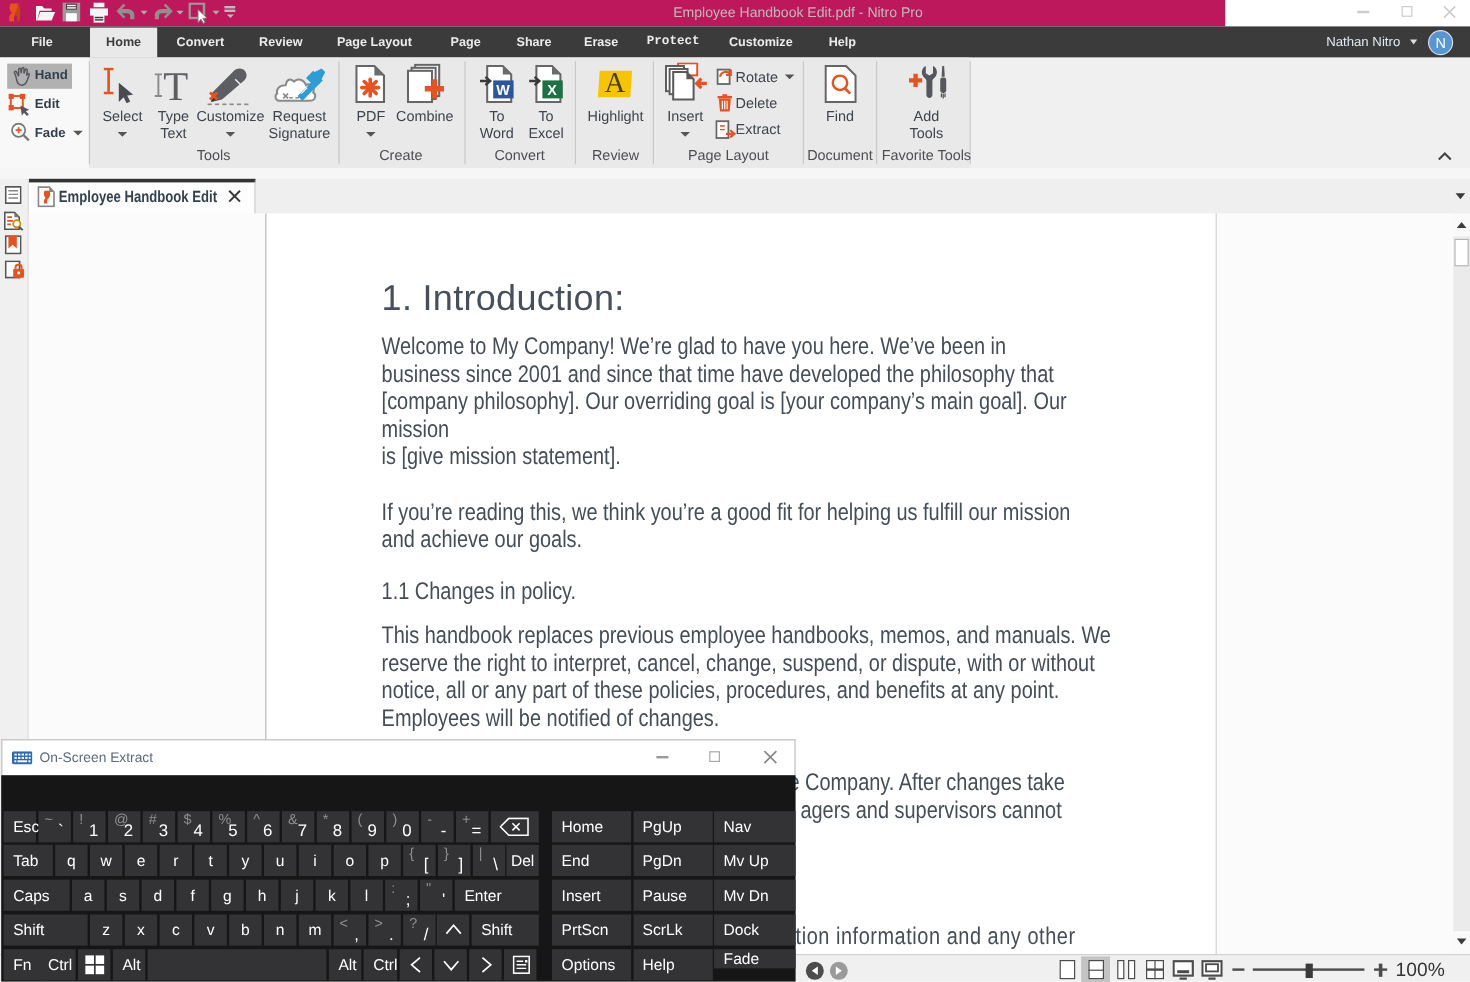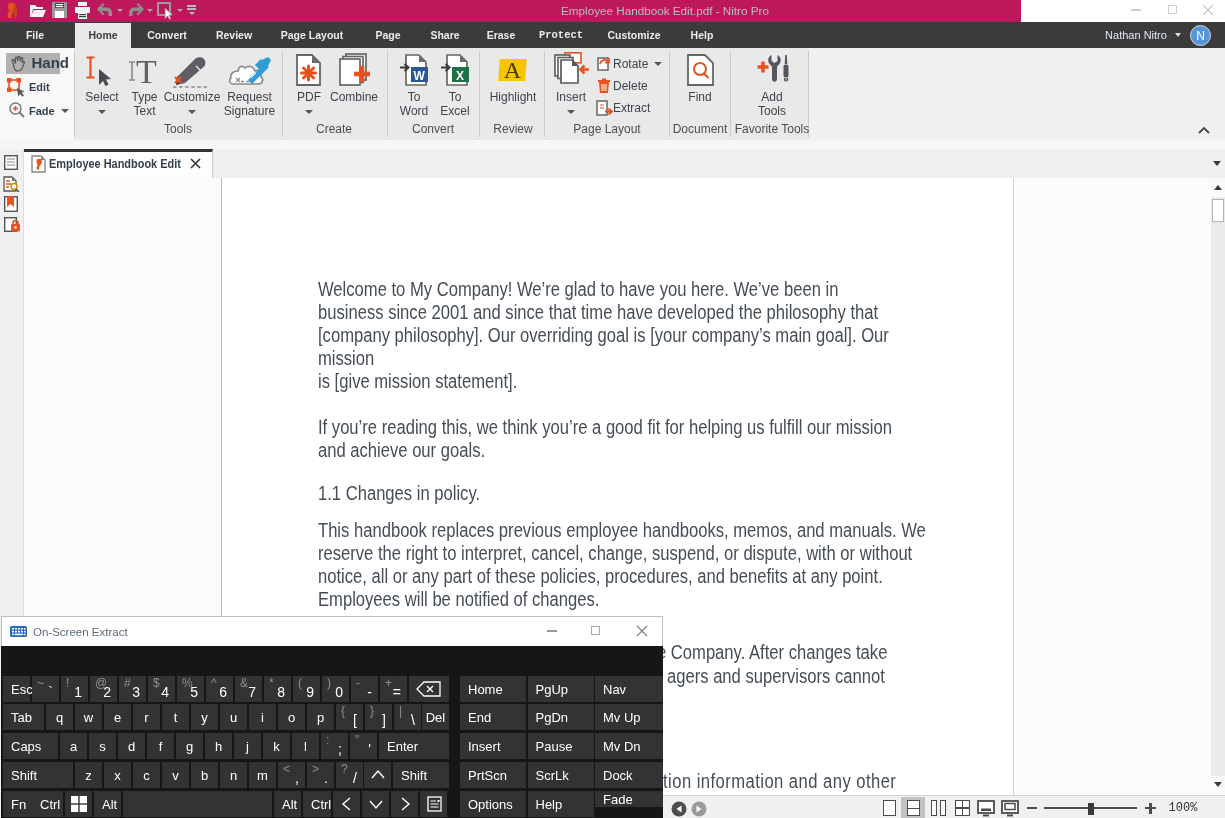--- a/index.html
+++ b/index.html
@@ -106,21 +106,21 @@
   <div class="gsep" style="left:479px;"></div>
   <div class="gsep" style="left:544px;"></div>
   <div class="gsep" style="left:669px;"></div>
   <div class="gsep" style="left:730px;"></div>
   <div class="gsep" style="left:808px;"></div>
 
   <div class="abs" style="left:6px; top:5px; width:54px; height:21px; background:#b1b1b1;"></div>
   <svg class="abs" style="left:10px; top:7px;" width="16" height="17" viewBox="0 0 16 17">
     <path d="M3 8 C2 6 1.5 5 2.5 4.5 C3.5 4 4 5 4.5 6.5 L5.5 8.5 L5.5 3 C5.5 1.5 7 1.5 7.2 3 L7.6 6 L8.3 2.2 C8.6 0.8 10 1 10 2.4 L10 6.2 L11 3.4 C11.5 2 12.8 2.4 12.7 3.8 L12.2 8 L12.8 7 C13.6 5.8 14.8 6.4 14.3 7.8 C13.6 9.8 13 11.5 12.2 13 C11.2 15 10 16 8 16 C6 16 5 15 4.3 13.2 Z" fill="none" stroke="#55565e" stroke-width="1.2"></path>
   </svg>
-  <div class="abs" style="left:29px; top:4px; width:40px; height:22px; line-height:22px; font-size:15px; font-weight:bold; color:#333f4d;text-align:right;">Hand</div>
+  <div class="abs" style="left:29px; top:4px; width:40px; height:22px; line-height:22px; font-size:11px; font-weight:bold; color:#333f4d;">Hand</div>
   <svg class="abs" style="left:7px; top:30px;" width="19" height="19" viewBox="0 0 19 19">
     <rect x="2" y="2" width="10" height="10" fill="none" stroke="#e8521e" stroke-width="1.6"></rect>
     <rect x="0" y="0" width="4.5" height="4.5" fill="#e8521e"></rect>
     <rect x="9.5" y="0" width="4.5" height="4.5" fill="#e8521e"></rect>
     <rect x="0" y="9.5" width="4.5" height="4.5" fill="#e8521e"></rect>
     <path d="M10 10 L11.2 18.5 L13 16 L15.5 18.7 L17 17.3 L14.5 14.8 L17.3 13.5 Z" fill="#55565e"></path>
   </svg>
   <div class="abs" style="left:29px; top:28px; width:40px; height:22px; line-height:22px; font-size:11px; font-weight:bold; color:#333f4d;">Edit</div>
   <svg class="abs" style="left:9px; top:54px;" width="16" height="16" viewBox="0 0 16 16">
     <circle cx="6.5" cy="6.5" r="5.5" fill="none" stroke="#777" stroke-width="1.4"></circle>
@@ -335,23 +335,24 @@
   <svg class="abs" style="left:1001px; top:4px;" width="18" height="17" viewBox="0 0 18 17">
     <rect x="1" y="1" width="16" height="12" fill="#fff" stroke="#4c4c4c" stroke-width="1.8"></rect>
     <rect x="4" y="3.5" width="10" height="6" fill="none" stroke="#4c4c4c" stroke-width="1.5"></rect>
     <path d="M6 15.5 L12 15.5" stroke="#4c4c4c" stroke-width="2"></path>
   </svg>
   <div class="abs" style="left:1027px; top:11px; width:10px; height:2px; background:#4c4c4c;"></div>
   <div class="abs" style="left:1044px; top:11px; width:93px; height:2px; background:#4c4c4c;"></div>
   <div class="abs" style="left:1088px; top:7px; width:5.5px; height:11.5px; background:#3a3a3a;"></div>
   <div class="abs" style="left:1145px; top:11px; width:11px; height:2.2px; background:#4c4c4c;"></div>
   <div class="abs" style="left:1149.4px; top:6.5px; width:2.2px; height:11px; background:#4c4c4c;"></div>
-  <div class="abs" style="left:1163px; top:2px; width:40px; height:21px; line-height:21px; font-size:12px; color:#333; text-align:center;font-family:Liberation Mono, monospace;">100%</div>
+  <div class="abs" style="left:1163px; top:2px; width:40px; height:21px; line-height:21px; font-size:16px; color:#333; text-align:center;">100%</div>
 </div>
 <div id="doc">
+  <div class="dline" style="top:54px; font-size:30px; line-height:34px; color:#47505a; letter-spacing:0.25px; transform:none;">1. Introduction:</div>
   <div class="dline" style="top:100px;">Welcome to My Company! We’re glad to have you here. We’ve been in</div>
   <div class="dline" style="top:123px;">business since 2001 and since that time have developed the philosophy that</div>
   <div class="dline" style="top:146px;">[company philosophy]. Our overriding goal is [your company’s main goal]. Our</div>
   <div class="dline" style="top:169px;">mission</div>
   <div class="dline" style="top:192px;">is [give mission statement].</div>
   <div class="dline" style="top:238px;">If you’re reading this, we think you’re a good fit for helping us fulfill our mission</div>
   <div class="dline" style="top:261px;">and achieve our goals.</div>
   <div class="dline" style="top:304px;">1.1 Changes in policy.</div>
   <div class="dline" style="top:341px;">This handbook replaces previous employee handbooks, memos, and manuals. We</div>
   <div class="dline" style="top:364px;">reserve the right to interpret, cancel, change, suspend, or dispute, with or without</div>

